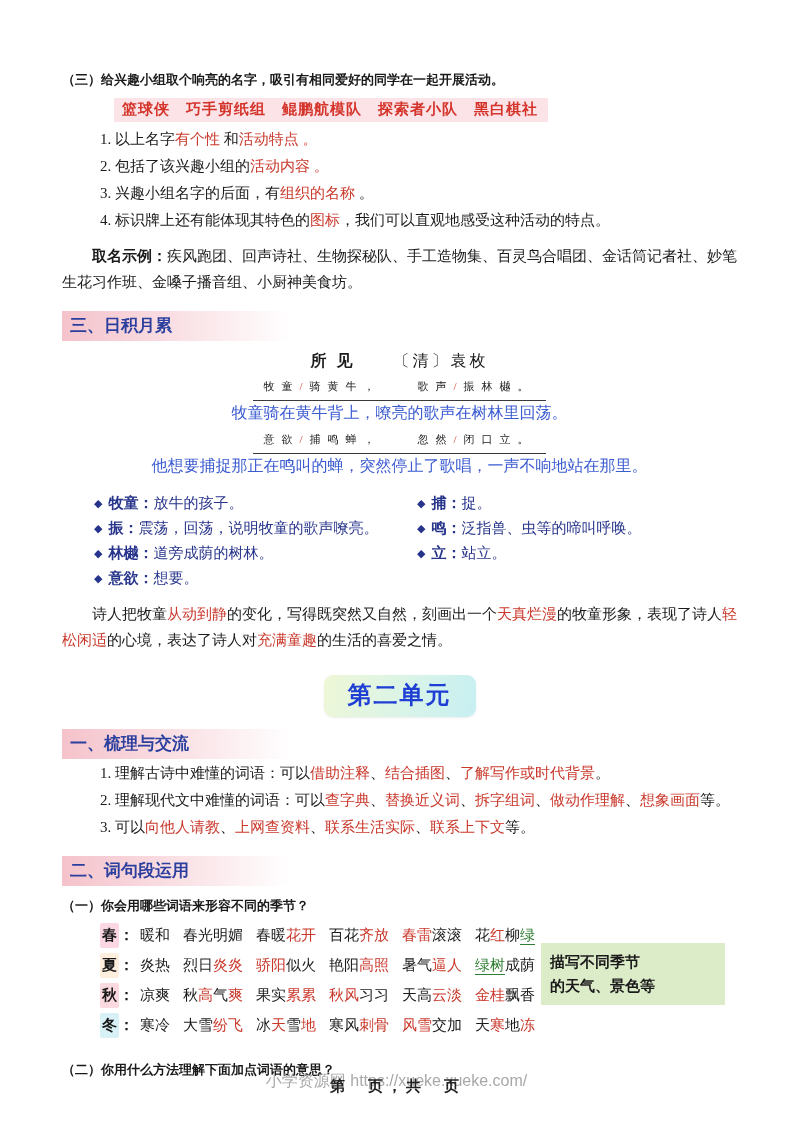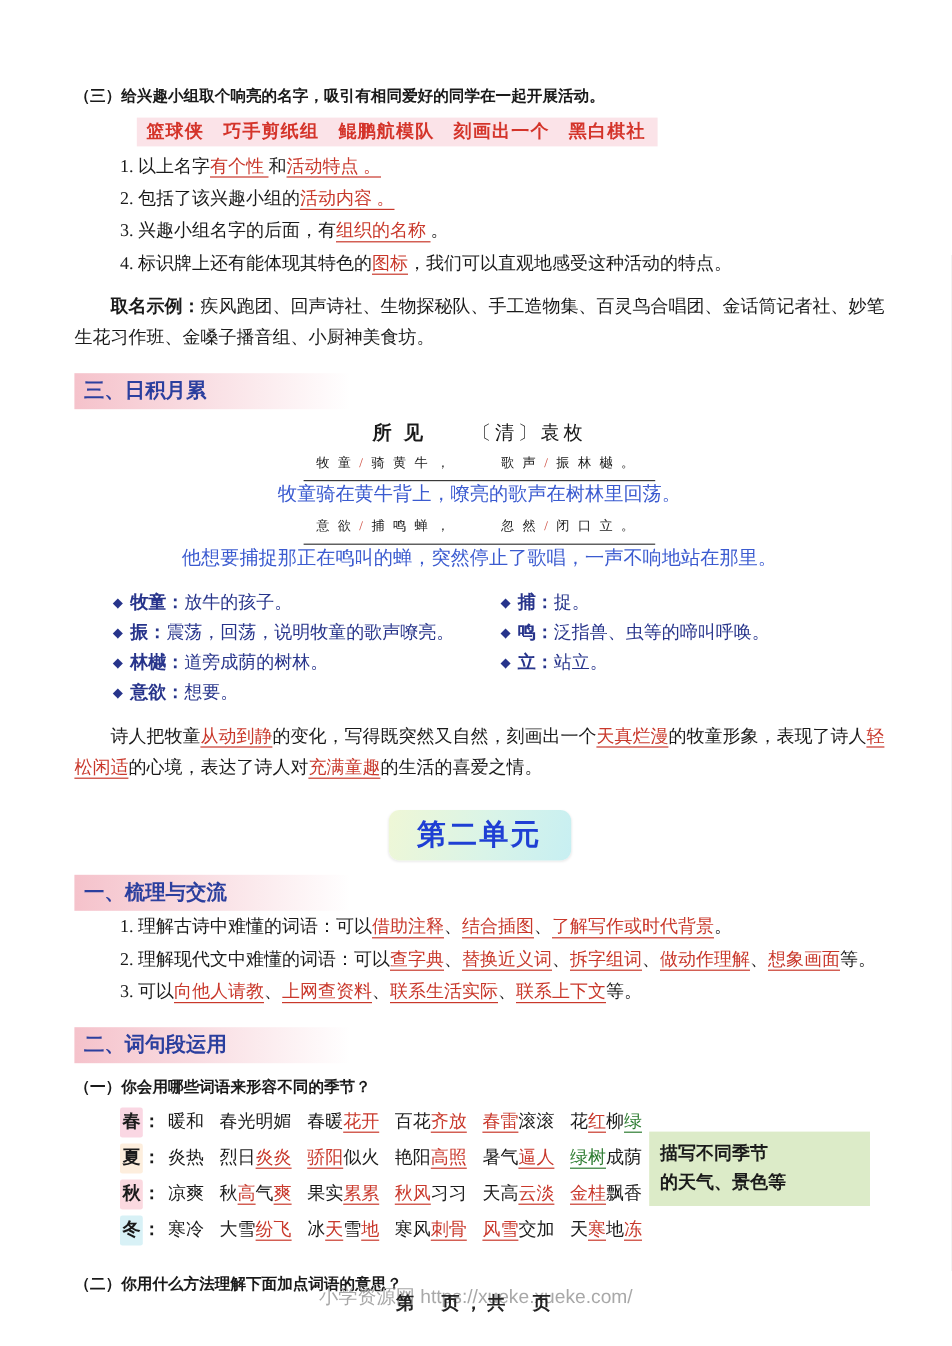--- a/index.html
+++ b/index.html
@@ -24,21 +24,21 @@
   .group-names{
     display:inline-block;margin-left:52px;margin-top:6px;padding:2px 10px 3px 8px;
     background:#fbe3e8;color:#d4342a;font-weight:bold;font-size:15px;letter-spacing:1px;
   }
 
   .list{padding-left:38px;line-height:26px;}
   .list .line{margin-top:1px;}
   .para{line-height:26px;text-indent:2em;margin-top:10px;}
 
   
-  .ru{color:#c9382b;text-decoration:underline;text-underline-offset:4px;text-decoration-thickness:1px;}
+  .ru{color:#c9382b;text-underline-offset:4px;text-decoration-thickness:1px;}
   .gu{color:#2e7d32;text-decoration:underline;text-underline-offset:4px;text-decoration-thickness:1px;}
   .red{color:#c9382b;}
   .bold{font-weight:bold;}
 
   
   .poem{text-align:center;margin-top:10px;}
   .poem-title{font-size:16px;letter-spacing:3px;margin-bottom:2px;}
   .poem-line{display:inline-block;border-bottom:1.4px solid #3a3a3a;padding:0 10px 2px;letter-spacing:7px;font-size:11px;line-height:24px;}
   .poem-note{color:#3b5bd0;font-size:16px;line-height:22px;margin:1px 0 3px;}
 
@@ -75,21 +75,21 @@
   .page-line{color:#222;font-family:"Liberation Sans","DejaVu Sans",sans-serif;font-size:15px;font-weight:bold;margin-top:-15px;letter-spacing:4px;}
 </style>
 </head>
 <body>
 
 <div class="page">
   <div class="content">
 
     <div class="h-bold">（三）给兴趣小组取个响亮的名字，吸引有相同爱好的同学在一起开展活动。</div>
     <div>
-      <span class="group-names">篮球侠　巧手剪纸组　鲲鹏航模队　刻画出一个　黑白棋社</span>
+      <span class="group-names">篮球侠　巧手剪纸组　鲲鹏航模队　探索者小队　黑白棋社</span>
     </div>
     <div class="list mt4">
       <div class="line"><span>1. 以上名字</span><span class="ru">有个性 </span><span>和</span><span class="ru">活动特点 。</span></div>
       <div class="line"><span>2. 包括了该兴趣小组的</span><span class="ru">活动内容 。</span></div>
       <div class="line"><span>3. 兴趣小组名字的后面，有</span><span class="ru">组织的名称 </span><span>。</span></div>
       <div class="line"><span>4. 标识牌上还有能体现其特色的</span><span class="ru">图标</span><span>，我们可以直观地感受这种活动的特点。</span></div>
     </div>
     <div class="para mt8"><span class="bold">取名示例：</span><span>疾风跑团、回声诗社、生物探秘队、手工造物集、百灵鸟合唱团、金话筒记者社、妙笔生花习作班、金嗓子播音组、小厨神美食坊。</span></div>
 
     <div class="mt16">

